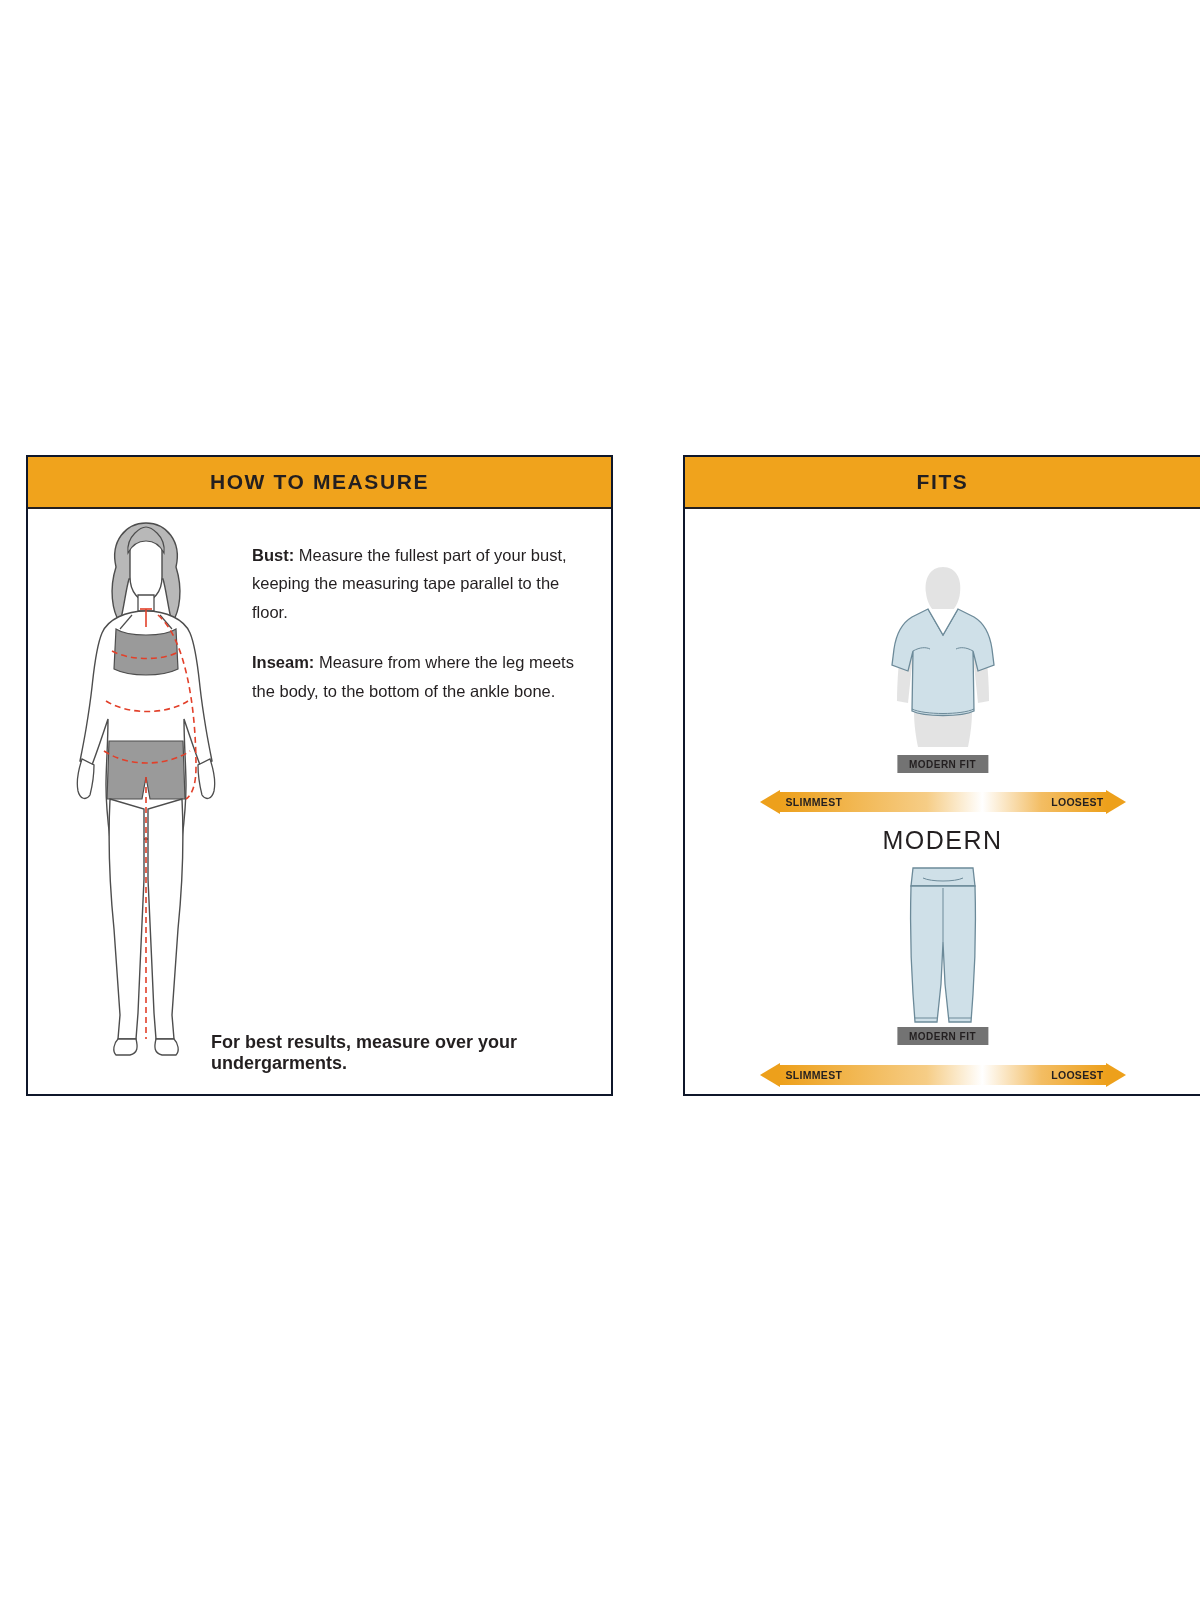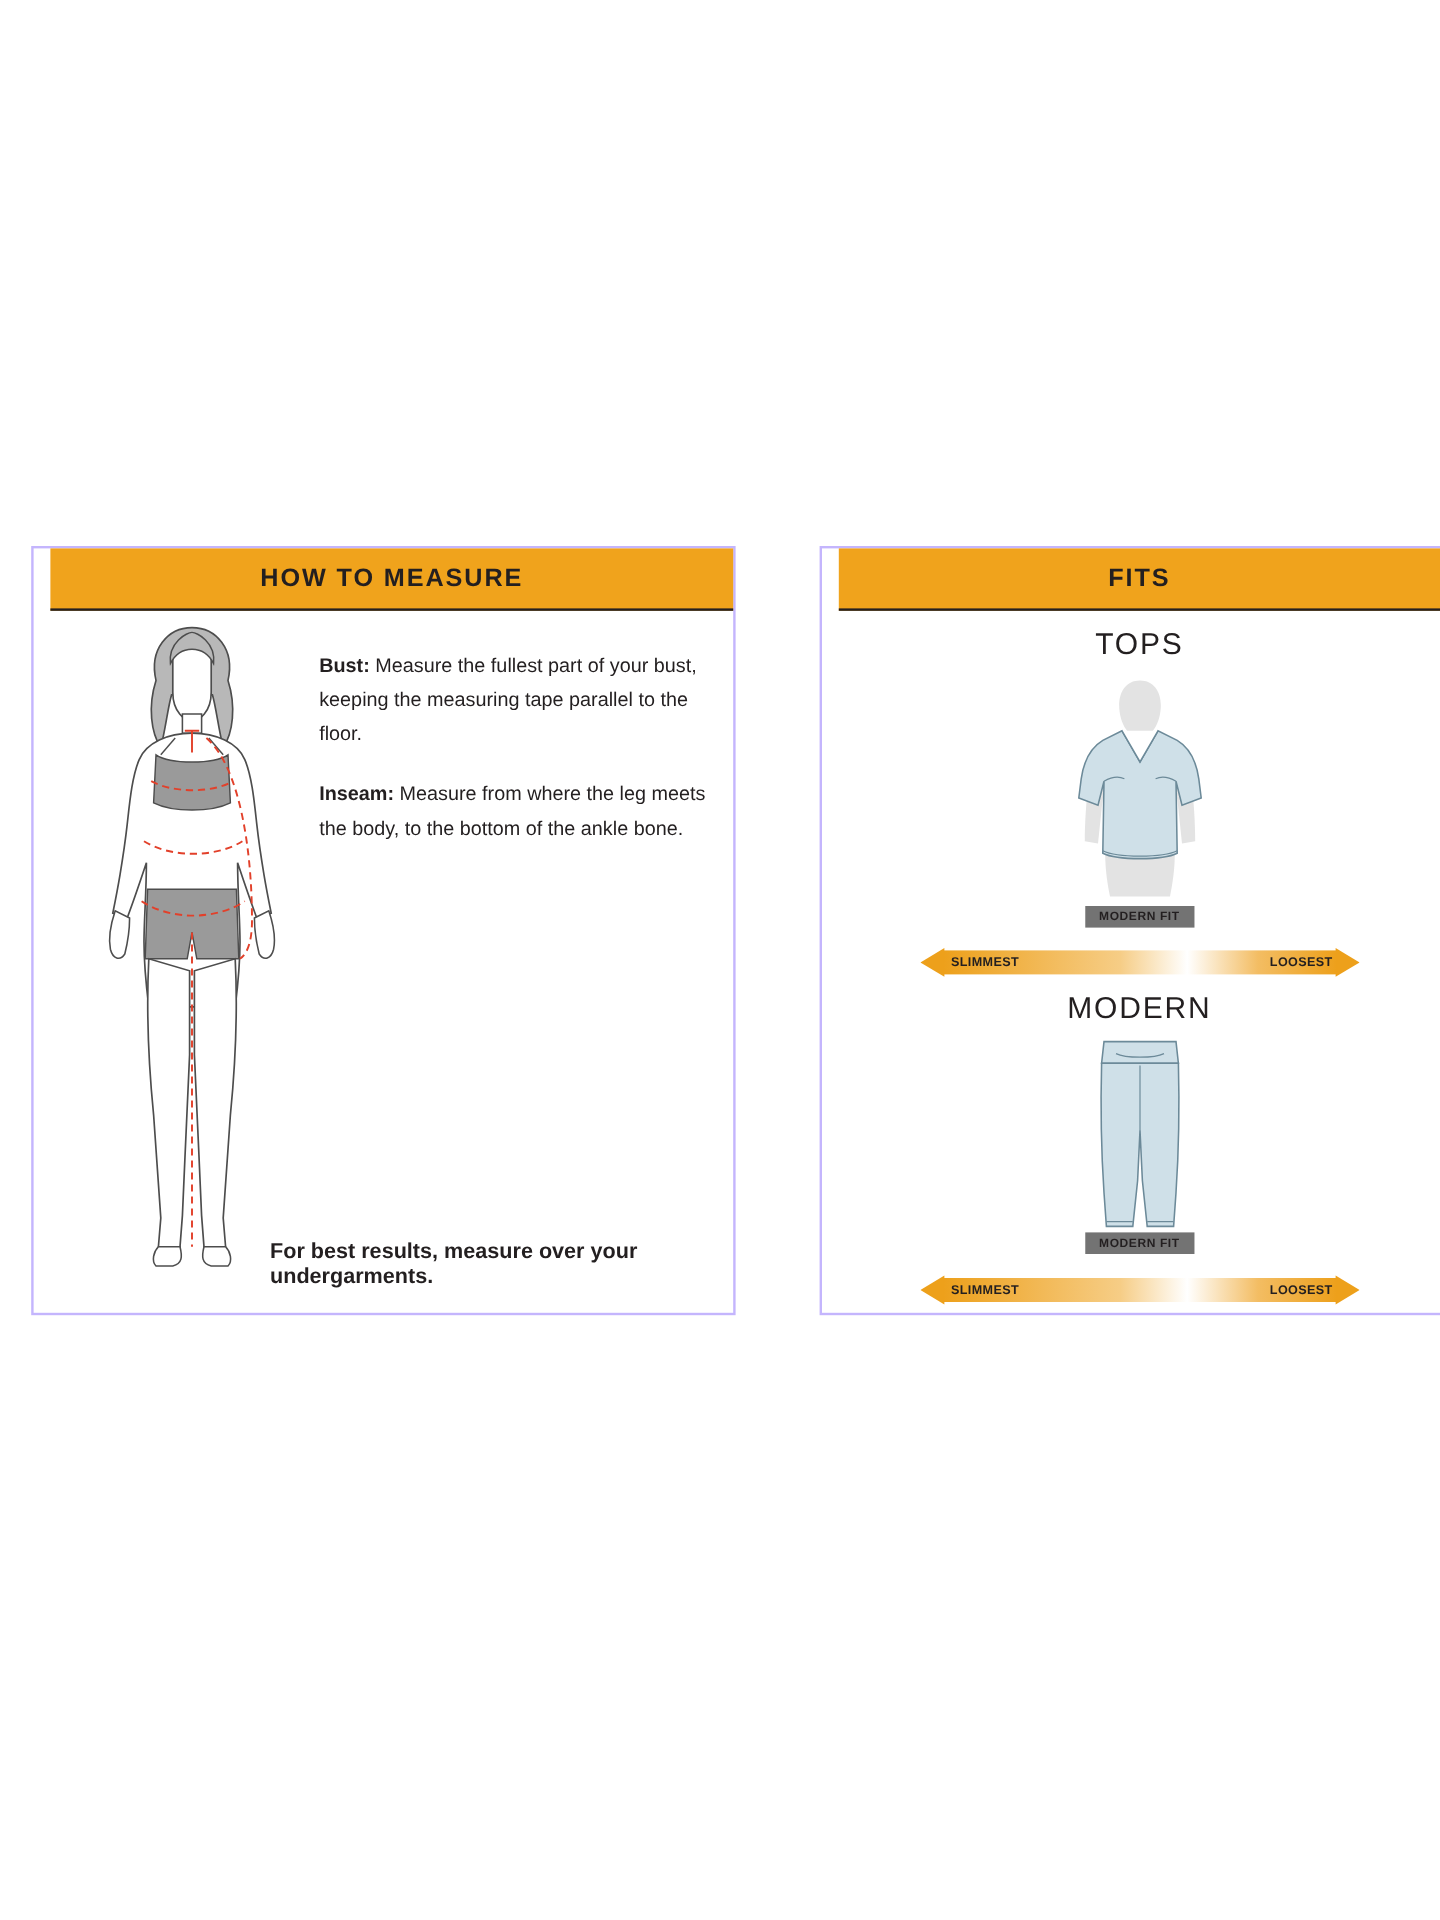--- a/index.html
+++ b/index.html
@@ -18,24 +18,23 @@
   .stage {
     position: absolute;
     left: 0; top: 0;
     width: 1200px;
     height: 1600px;
   }
 
   
   .panel {
     position: absolute;
-    border: 2px solid #c4b5fd;
+    border: 2px solid #0f172a;
     background: #ffffff;
     box-sizing: border-box;
-    padding-left: 14px;
   }
   #panel-measure {
     left: 26px;
     top: 455px;
     width: 587px;
     height: 641px;
   }
   #panel-fits {
     left: 655px;
     top: 455px;
@@ -224,21 +223,20 @@
       <div id="best-results">For best results, measure over your undergarments.</div>
     </div>
   </div>
 
   <div class="panel" id="panel-fits">
     <div class="panel-header">
       <span>FITS</span>
     </div>
     <div class="panel-body">
 
-      <div class="fits-title" id="tops-title">TOPS</div>
 
       <div class="garment" id="top-garment">
         <svg width="150" height="190" viewBox="0 0 150 190" xmlns="http://www.w3.org/2000/svg">
 
           <path d="M75 6 C62 6 56 18 58 32 C59 40 62 46 66 50 L50 58 C40 64 34 76 32 92
                    C30 108 29 126 29 140 L40 142 L44 104 L46 150 C46 164 48 176 50 186
                    L100 186 C102 176 104 164 104 150 L106 104 L110 142 L121 140
                    C121 126 120 108 118 92 C116 76 110 64 100 58 L84 50
                    C88 46 91 40 92 32 C94 18 88 6 75 6 Z" fill="#d9d9d9" opacity="0.75"></path>
 

